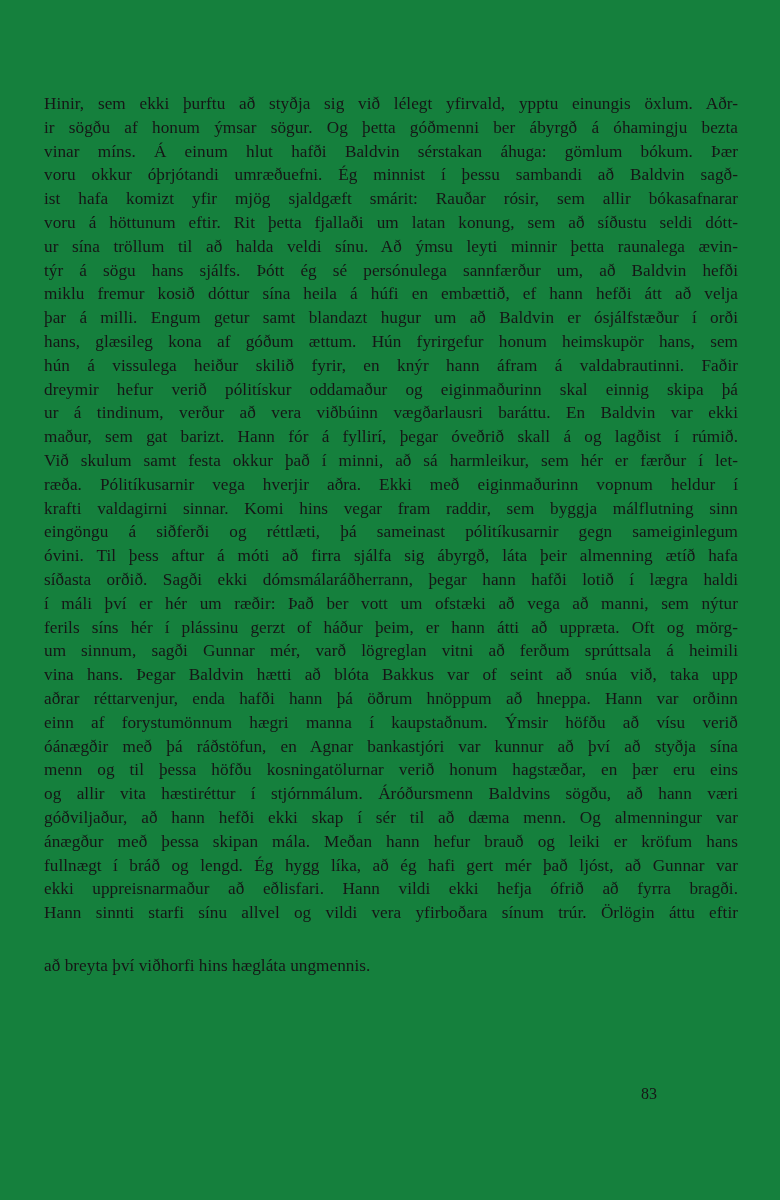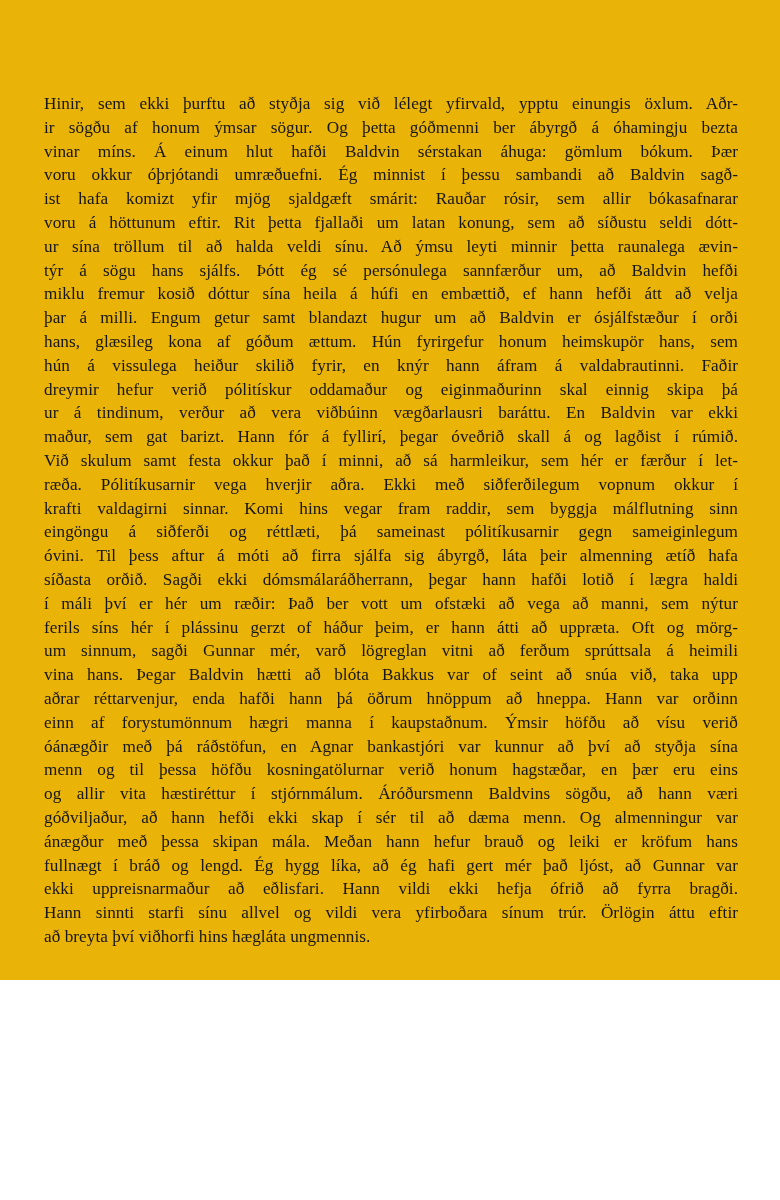--- a/index.html
+++ b/index.html
@@ -3,22 +3,22 @@
 <meta charset="utf-8">
 <style>
   html, body {
     margin: 0;
     padding: 0;
     background: #ffffff;
   }
   .page {
     position: relative;
     width: 780px;
-    height: 980px;
-    background: #eab308;
+    height: 1200px;
+    background: #15803d;
     overflow: hidden;
     font-family: "Liberation Serif", "DejaVu Serif", serif;
     color: #161616;
   }
   .text-block {
     position: absolute;
     left: 44px;
     top: 92px;
     width: 694px;
     font-size: 17.2px;
@@ -26,20 +26,21 @@
     font-weight: 500;
   }
   .text-line {
     text-align: justify;
     text-align-last: justify;
     white-space: normal;
     letter-spacing: 0.05px;
   }
   .text-line:last-child {
     text-align-last: left;
+    margin-top: 29px;
   }
   .page-number {
     position: absolute;
     left: 632px;
     top: 1083px;
     width: 34px;
     font-size: 16px;
     line-height: 22px;
     text-align: center;
     font-weight: 500;
@@ -59,21 +60,21 @@
       <div class="text-line">ur sína tröllum til að halda veldi sínu. Að ýmsu leyti minnir þetta raunalega ævin-</div>
       <div class="text-line">týr á sögu hans sjálfs. Þótt ég sé persónulega sannfærður um, að Baldvin hefði</div>
       <div class="text-line">miklu fremur kosið dóttur sína heila á húfi en embættið, ef hann hefði átt að velja</div>
       <div class="text-line">þar á milli. Engum getur samt blandazt hugur um að Baldvin er ósjálfstæður í orði</div>
       <div class="text-line">hans, glæsileg kona af góðum ættum. Hún fyrirgefur honum heimskupör hans, sem</div>
       <div class="text-line">hún á vissulega heiður skilið fyrir, en knýr hann áfram á valdabrautinni. Faðir</div>
       <div class="text-line">dreymir hefur verið pólitískur oddamaður og eiginmaðurinn skal einnig skipa þá</div>
       <div class="text-line">ur á tindinum, verður að vera viðbúinn vægðarlausri baráttu. En Baldvin var ekki</div>
       <div class="text-line">maður, sem gat barizt. Hann fór á fyllirí, þegar óveðrið skall á og lagðist í rúmið.</div>
       <div class="text-line">Við skulum samt festa okkur það í minni, að sá harmleikur, sem hér er færður í let-</div>
-      <div class="text-line">ræða. Pólitíkusarnir vega hverjir aðra. Ekki með siðferðilegum vopnum okkur í</div>
+      <div class="text-line">ræða. Pólitíkusarnir vega hverjir aðra. Ekki með eiginmaðurinn vopnum heldur í</div>
       <div class="text-line">krafti valdagirni sinnar. Komi hins vegar fram raddir, sem byggja málflutning sinn</div>
       <div class="text-line">eingöngu á siðferði og réttlæti, þá sameinast pólitíkusarnir gegn sameiginlegum</div>
       <div class="text-line">óvini. Til þess aftur á móti að firra sjálfa sig ábyrgð, láta þeir almenning ætíð hafa</div>
       <div class="text-line">síðasta orðið. Sagði ekki dómsmálaráðherrann, þegar hann hafði lotið í lægra haldi</div>
       <div class="text-line">í máli því er hér um ræðir: Það ber vott um ofstæki að vega að manni, sem nýtur</div>
       <div class="text-line">ferils síns hér í plássinu gerzt of háður þeim, er hann átti að uppræta. Oft og mörg-</div>
       <div class="text-line">um sinnum, sagði Gunnar mér, varð lögreglan vitni að ferðum sprúttsala á heimili</div>
       <div class="text-line">vina hans. Þegar Baldvin hætti að blóta Bakkus var of seint að snúa við, taka upp</div>
       <div class="text-line">aðrar réttarvenjur, enda hafði hann þá öðrum hnöppum að hneppa. Hann var orðinn</div>
       <div class="text-line">einn af forystumönnum hægri manna í kaupstaðnum. Ýmsir höfðu að vísu verið</div>

